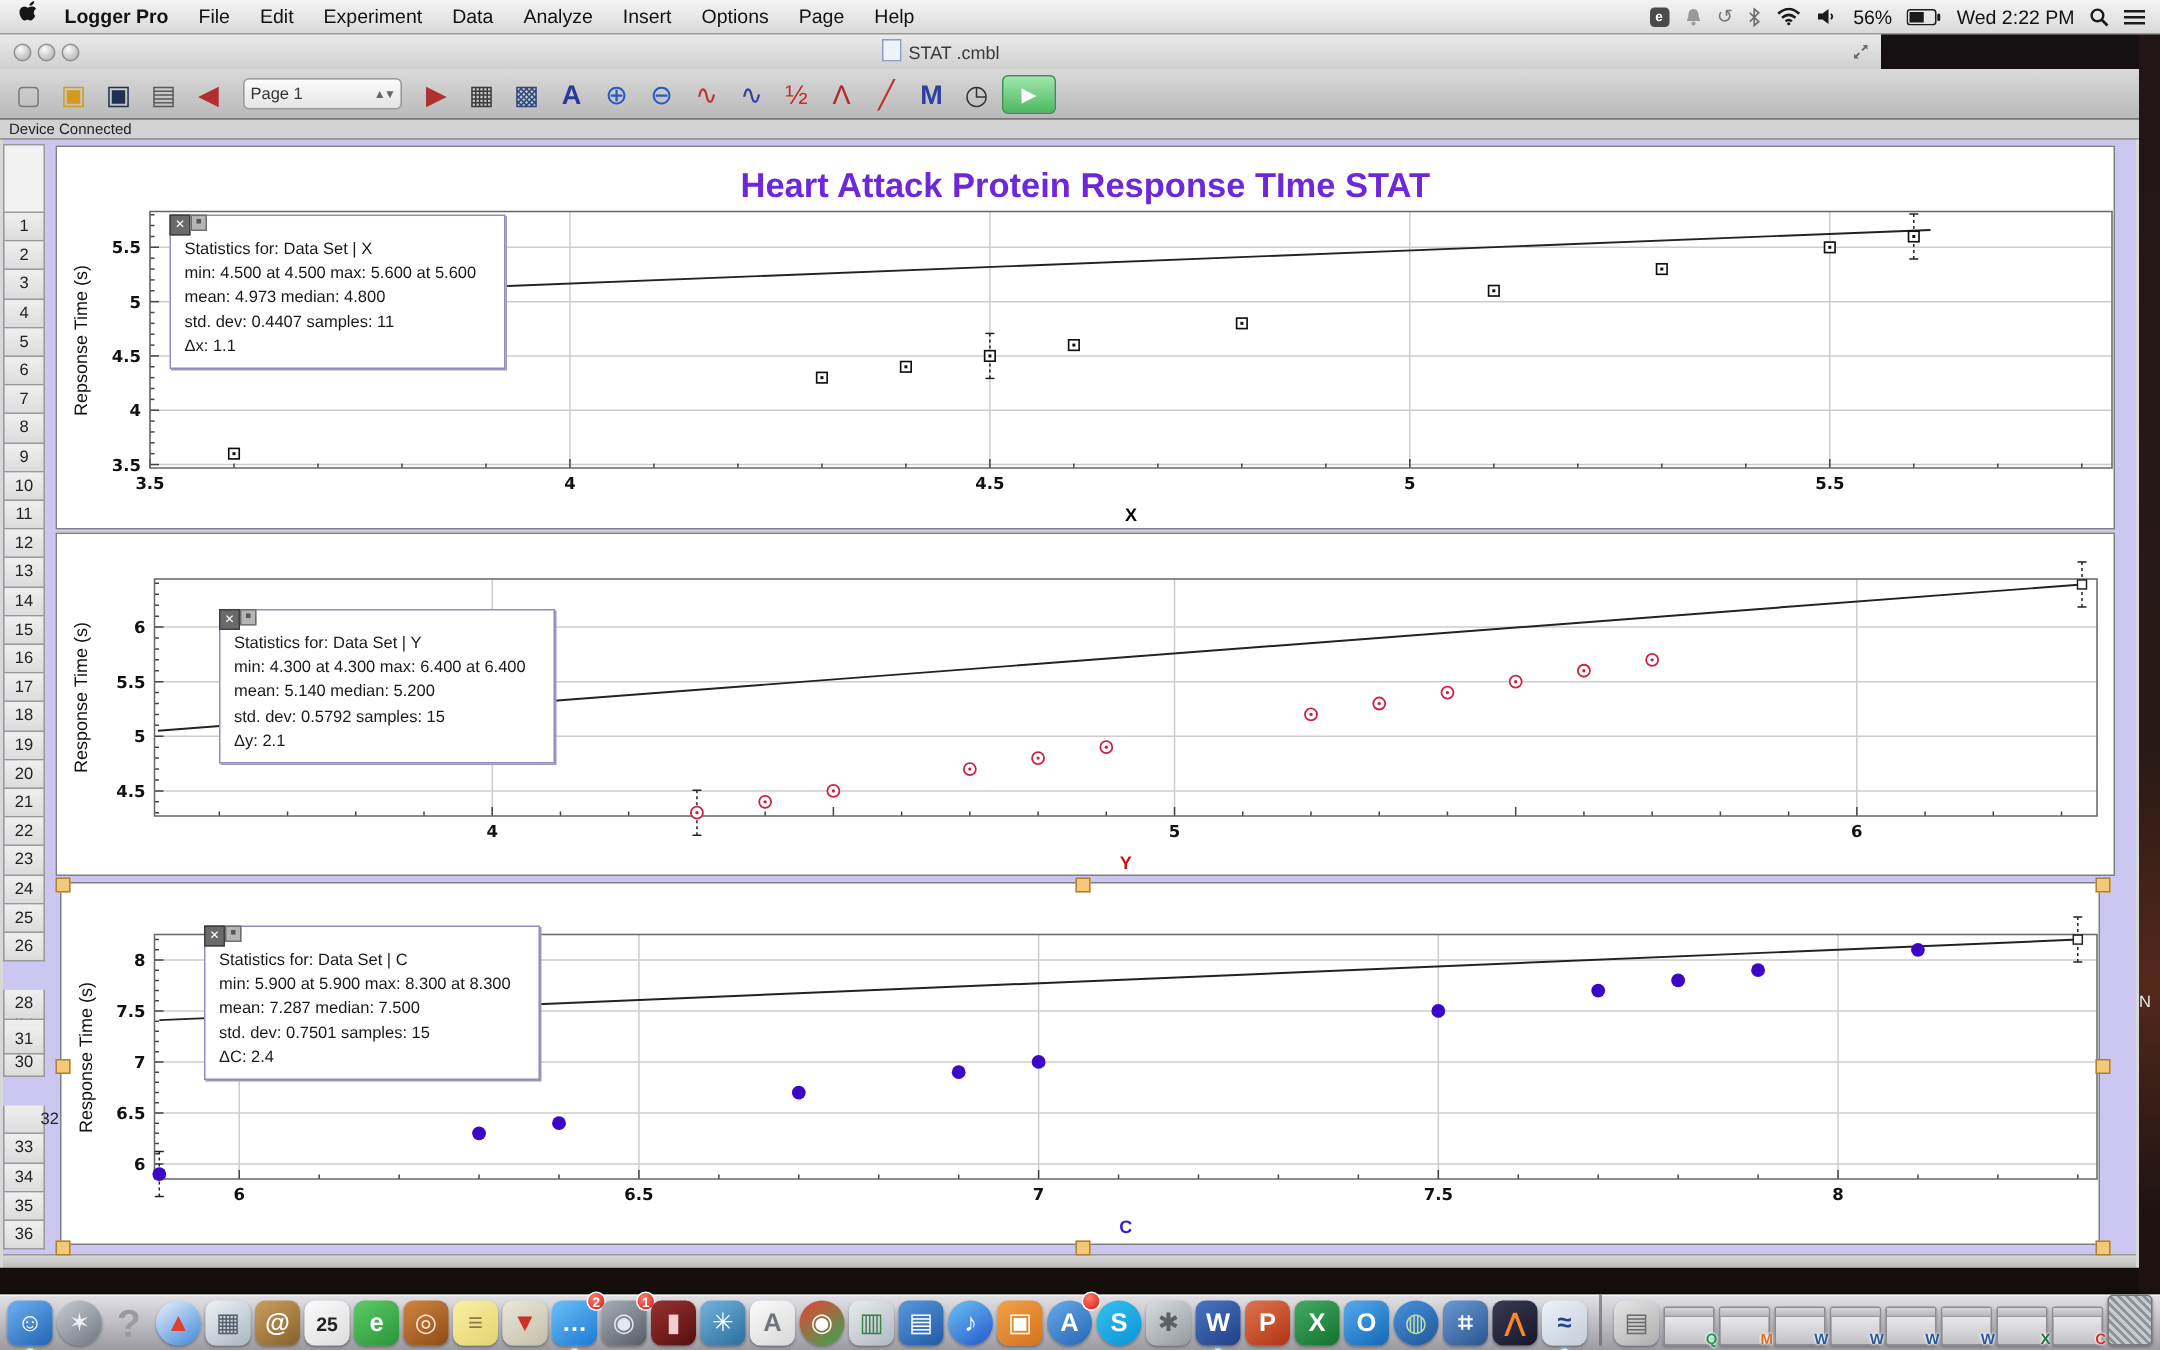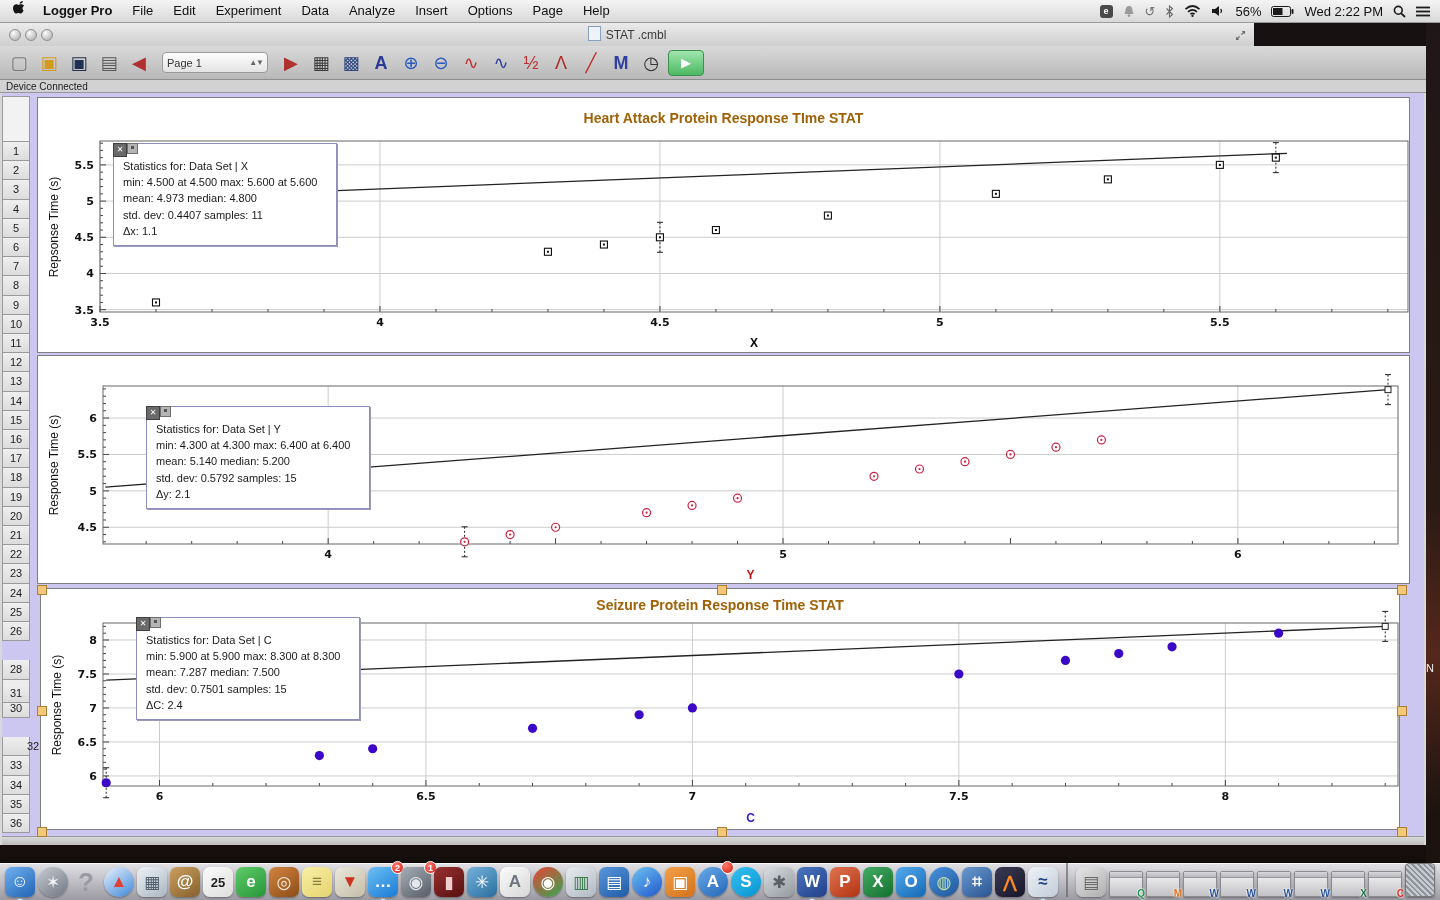--- a/index.html
+++ b/index.html
@@ -42,22 +42,22 @@
   
   #content{position:absolute;left:0;top:93px;width:1426px;height:752px;
     background:#cbc7f1;border-left:2px solid #d8d8d8;border-right:2px solid #d8d8d8;box-sizing:border-box;z-index:30;}
   #rowcol{position:absolute;left:0;top:0;width:29px;height:752px;}
   #rowhead{position:absolute;left:0;top:3px;width:28px;height:46px;background:#f2f2f2;
     border:1px solid #9a9a9a;box-sizing:border-box;}
   .rownum{position:absolute;left:0;width:28px;height:19.2px;box-sizing:border-box;
     background:linear-gradient(#efefef,#dcdcdc);border:1px solid #9a9a9a;border-top:none;
     font-size:11px;color:#222;text-align:center;line-height:18px;}
   .panel{position:absolute;background:#fff;border:1px solid #7f7f7f;box-sizing:border-box;}
-  .chart-title{position:absolute;left:0;width:100%;text-align:center;font-size:14px;
-    font-weight:600;color:#a16207;}
+  .chart-title{position:absolute;left:0;width:100%;text-align:center;font-size:23px;
+    font-weight:600;color:#6d28d9;}
   .ylab{position:absolute;font-size:12px;color:#111;white-space:nowrap;
     transform:translate(-50%,-50%) rotate(-90deg);}
   .xlab{position:absolute;font-size:12px;font-weight:600;transform:translateX(-50%);}
   .stats-box{position:absolute;background:#fff;border:1px solid #8d8dc0;
     box-shadow:1px 1px 0 #9a9ab8;width:224px;padding:14px 0 6px 9px;box-sizing:border-box;z-index:5;}
   .stats-box .line{font-size:11px;color:#1a1a1a;line-height:16.2px;white-space:nowrap;}
   .sb-close{position:absolute;left:-1px;top:-1px;width:12px;height:12px;background:#6a6a6a;
     border:1px solid #3f3f3f;color:#fff;font-size:8px;line-height:12px;text-align:center;}
   .sb-handle{position:absolute;left:13px;top:-1px;width:9px;height:9px;background:#b5b5b5;
     border:1px solid #6f6f6f;}
@@ -592,21 +592,21 @@
         <circle cx="331.65843621399193" cy="159.75062552126772" r="4.6" fill="#3c08c8"></circle>
         <circle cx="491.5349794238684" cy="139.3586321934946" r="4.6" fill="#3c08c8"></circle>
         <circle cx="598.1193415637862" cy="125.76396997497915" r="4.6" fill="#3c08c8"></circle>
         <circle cx="651.4115226337449" cy="118.96663886572145" r="4.6" fill="#3c08c8"></circle>
         <circle cx="917.8724279835392" cy="84.97998331943288" r="4.6" fill="#3c08c8"></circle>
         <circle cx="1024.4567901234568" cy="71.38532110091742" r="4.6" fill="#3c08c8"></circle>
         <circle cx="1077.7489711934154" cy="64.58798999165973" r="4.6" fill="#3c08c8"></circle>
         <circle cx="1131.041152263375" cy="57.790658882401985" r="4.6" fill="#3c08c8"></circle>
         <circle cx="1237.625514403292" cy="44.195996663886596" r="4.6" fill="#3c08c8"></circle>
         <rect x="1341.2098765432104" y="34.398665554628906" width="6" height="6" fill="#fff" stroke="#222" stroke-width="1"></rect>
-      </svg><div class="chart-title" style="top: 8px;">Seizure Protein Response Time STAT</div><div class="ylab" style="left: 16px; top: 115.5px;">Response Time (s)</div><div class="xlab" style="left: 709.5px; top: 222px; color: rgb(51, 34, 204);">C</div><div class="stats-box" style="left: 95px; top: 28px;">
+      </svg><div class="ylab" style="left: 16px; top: 115.5px;">Response Time (s)</div><div class="xlab" style="left: 709.5px; top: 222px; color: rgb(51, 34, 204);">C</div><div class="stats-box" style="left: 95px; top: 28px;">
         <span class="sb-close">✕</span>
         <span class="sb-handle"></span>
         <div class="line">Statistics for: Data Set | C</div>
         <div class="line">min: 5.900 at 5.900 max: 8.300 at 8.300</div>
         <div class="line">mean: 7.287 median: 7.500</div>
         <div class="line">std. dev: 0.7501 samples: 15</div>
         <div class="line">ΔC: 2.4</div>
       </div><div class="handle" style="left: -4px; top: -4px;"></div><div class="handle" style="left: 676px; top: -4px;"></div><div class="handle" style="left: 1356px; top: -4px;"></div><div class="handle" style="left: -4px; top: 117px;"></div><div class="handle" style="left: 1356px; top: 117px;"></div><div class="handle" style="left: -4px; top: 238px;"></div><div class="handle" style="left: 676px; top: 238px;"></div><div class="handle" style="left: 1356px; top: 238px;"></div></div>
   </div>
 

